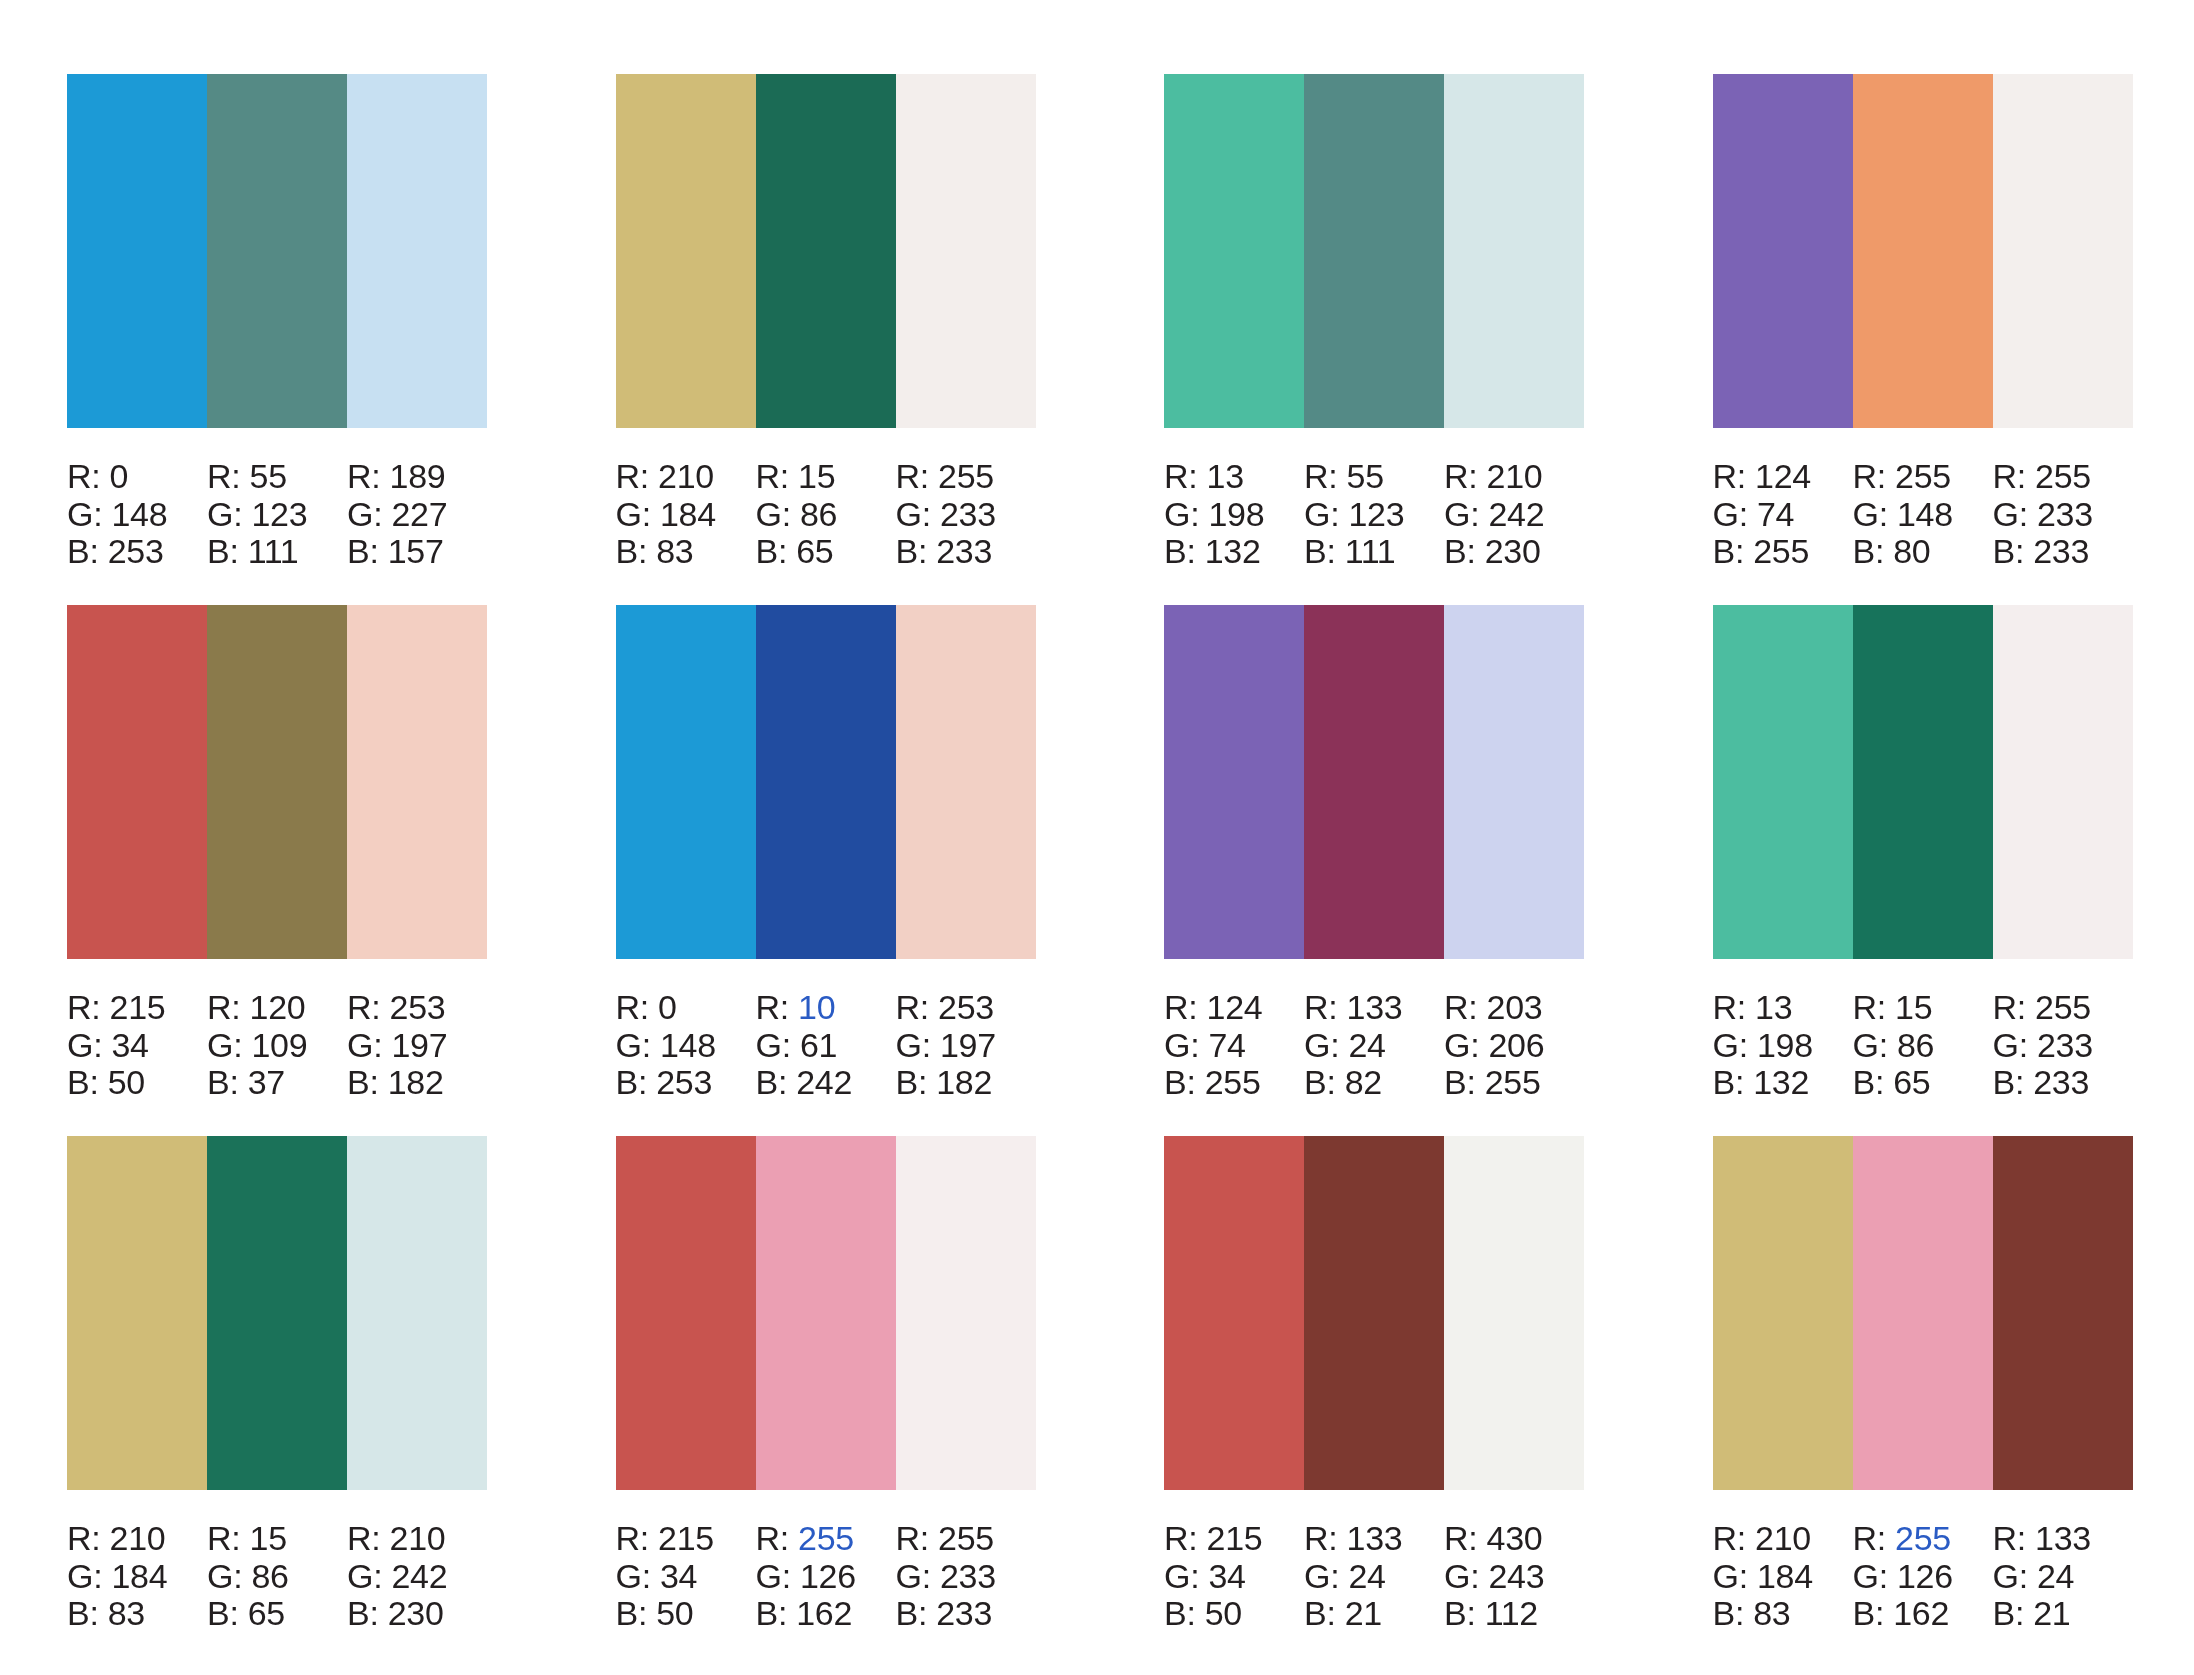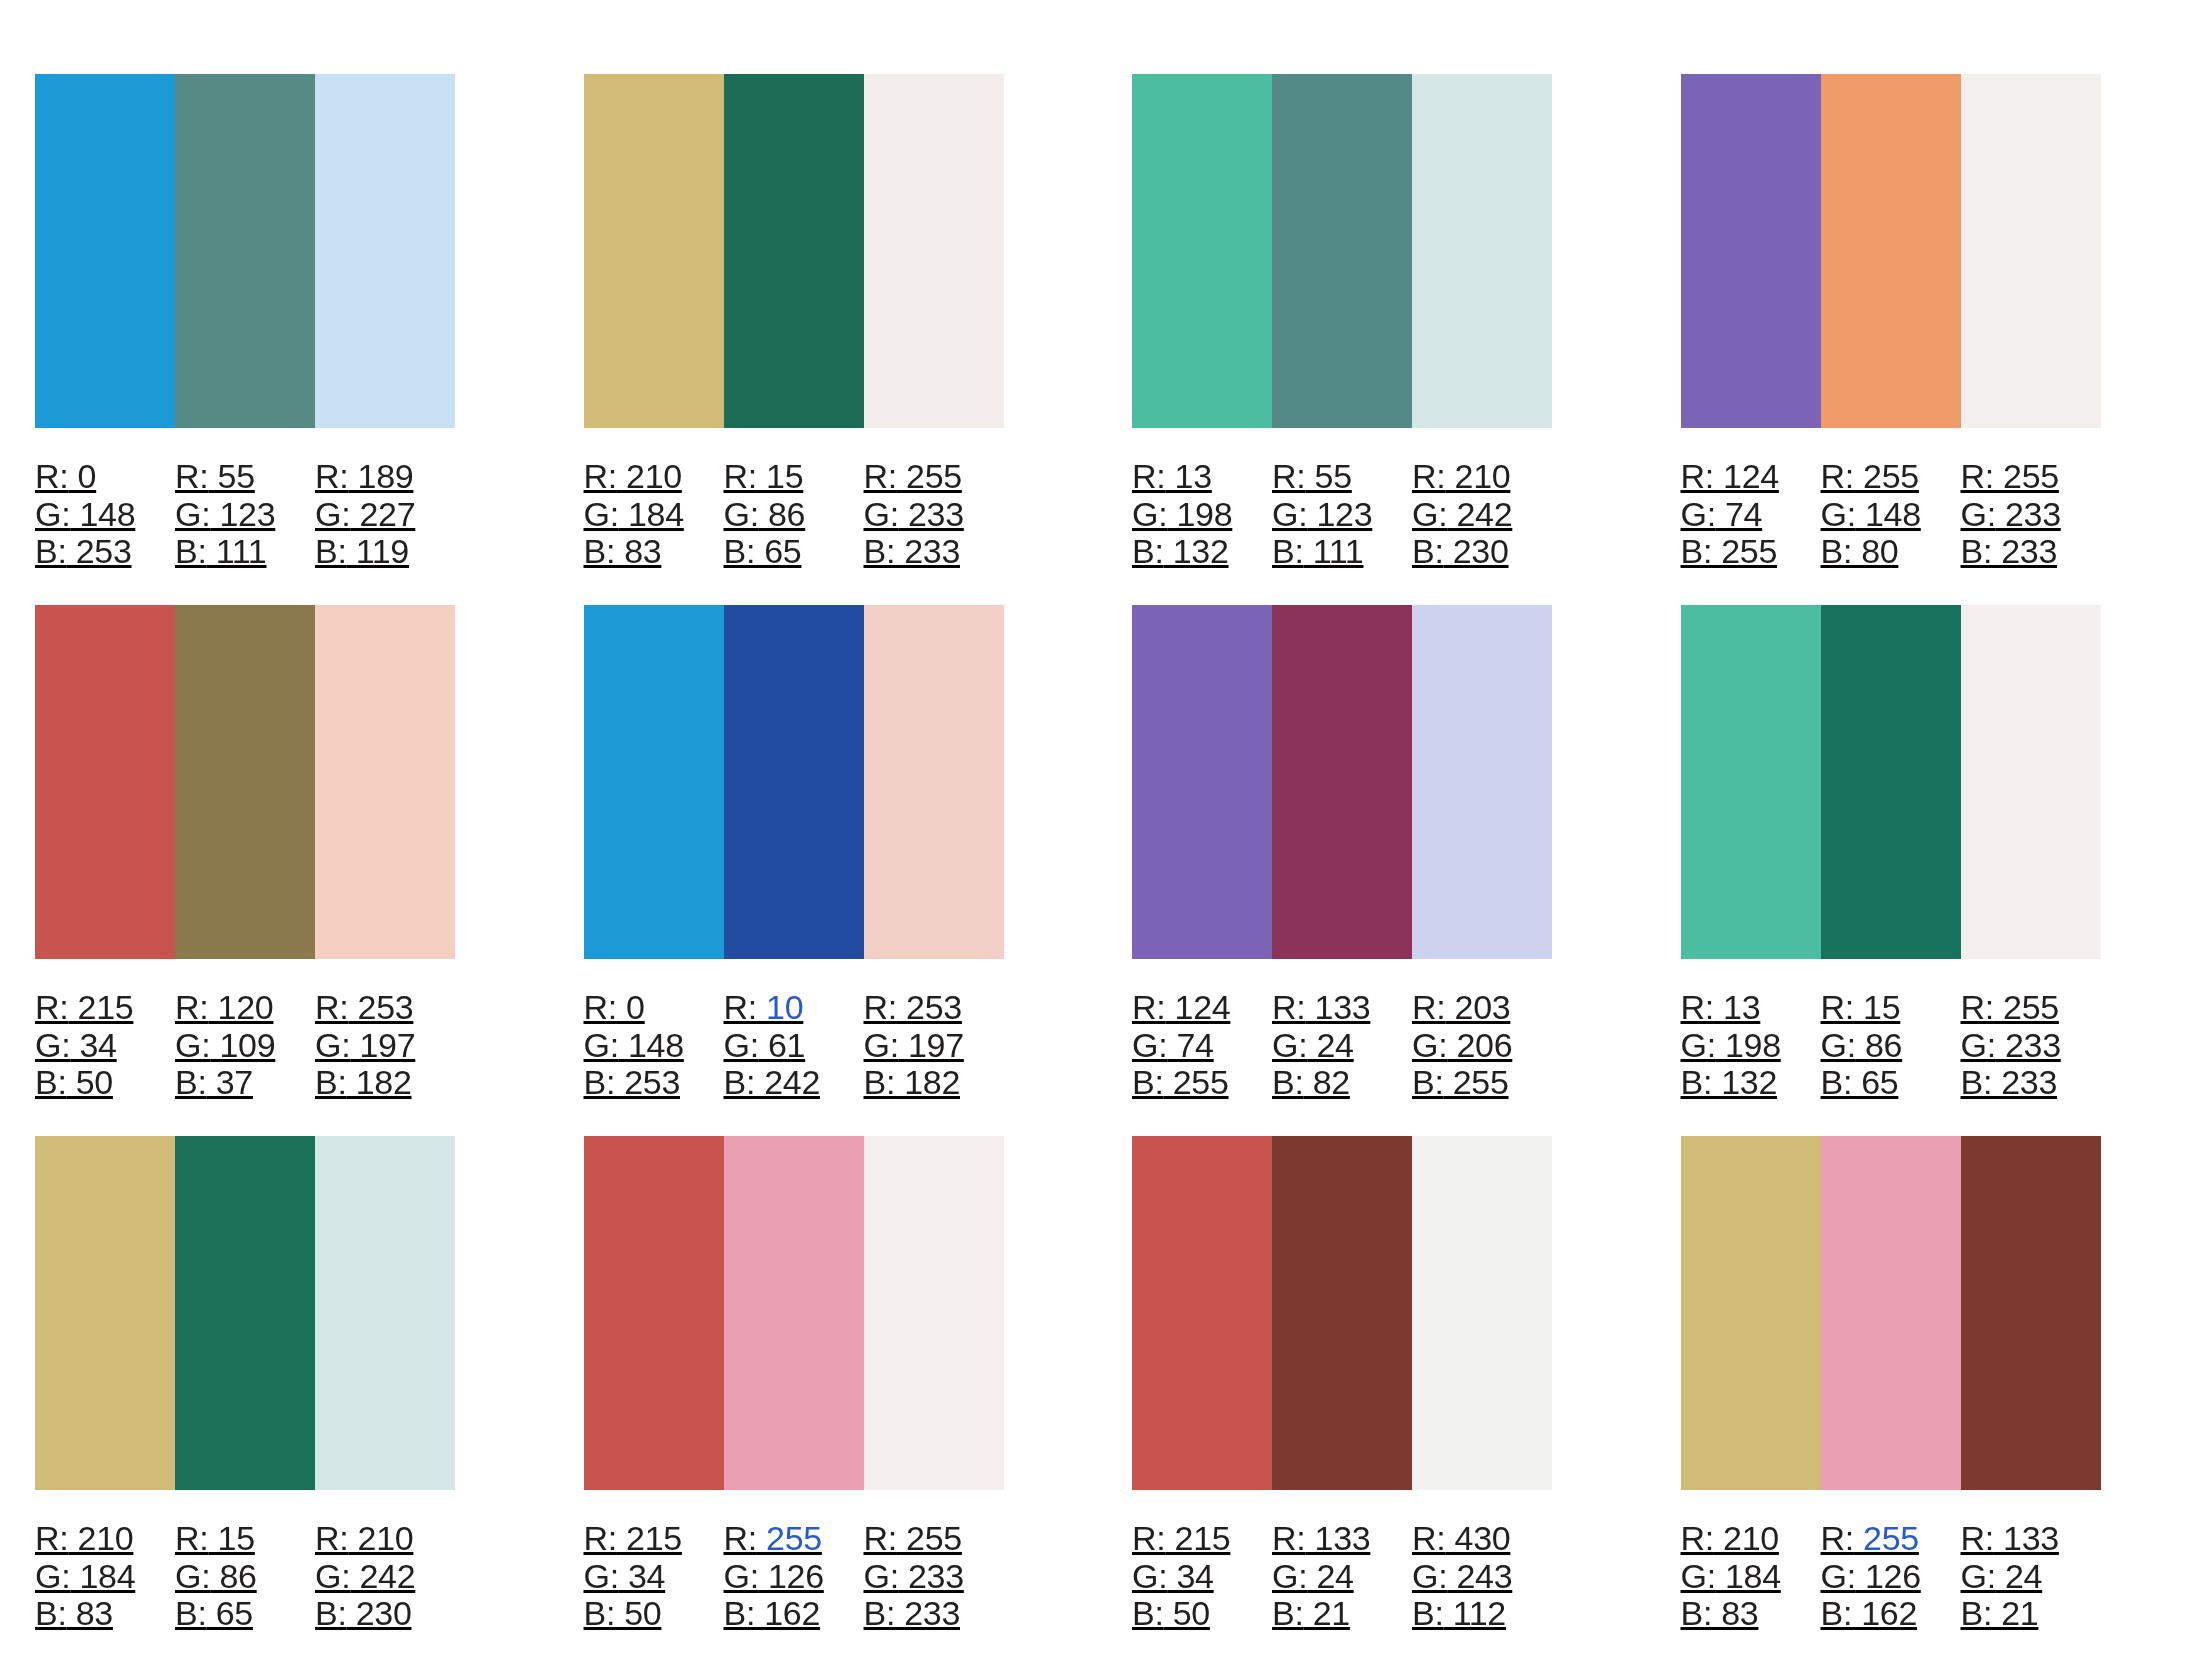--- a/index.html
+++ b/index.html
@@ -22,23 +22,22 @@
     display: grid;
     grid-template-columns: repeat(4, 1fr);
     grid-template-rows: repeat(3, 531px);
     column-gap: 0px;
     row-gap: 0px;
   }
 
   .palette-card {
     position: relative;
     box-sizing: border-box;
-    padding-left: 35px;
+    padding-left: 67px;
     padding-right: 34px;
-    text-decoration: underline;
   }
 
   .swatch-strip-row {
     display: flex;
     width: 420px;
     height: 354px;
   }
 
   .swatch-strip {
     flex: 1 1 0;
@@ -94,21 +93,21 @@
           <div class="channel-line"><span class="channel-key">B:</span><span class="channel-value"> 253</span></div>
         </div>
         <div class="swatch-label">
           <div class="channel-line"><span class="channel-key">R:</span><span class="channel-value"> 55</span></div>
           <div class="channel-line"><span class="channel-key">G:</span><span class="channel-value"> 123</span></div>
           <div class="channel-line"><span class="channel-key">B:</span><span class="channel-value"> 111</span></div>
         </div>
         <div class="swatch-label">
           <div class="channel-line"><span class="channel-key">R:</span><span class="channel-value"> 189</span></div>
           <div class="channel-line"><span class="channel-key">G:</span><span class="channel-value"> 227</span></div>
-          <div class="channel-line"><span class="channel-key">B:</span><span class="channel-value"> 119</span></div>
+          <div class="channel-line"><span class="channel-key">B:</span><span class="channel-value"> 157</span></div>
         </div>
       </div>
     </div>
     <div class="palette-card">
       <div class="swatch-strip-row">
         <div class="swatch-strip" style="background-color: rgb(208, 188, 119);"></div>
         <div class="swatch-strip" style="background-color: rgb(27, 107, 85);"></div>
         <div class="swatch-strip" style="background-color: rgb(243, 238, 236);"></div>
       </div>
       <div class="swatch-labels-row">

